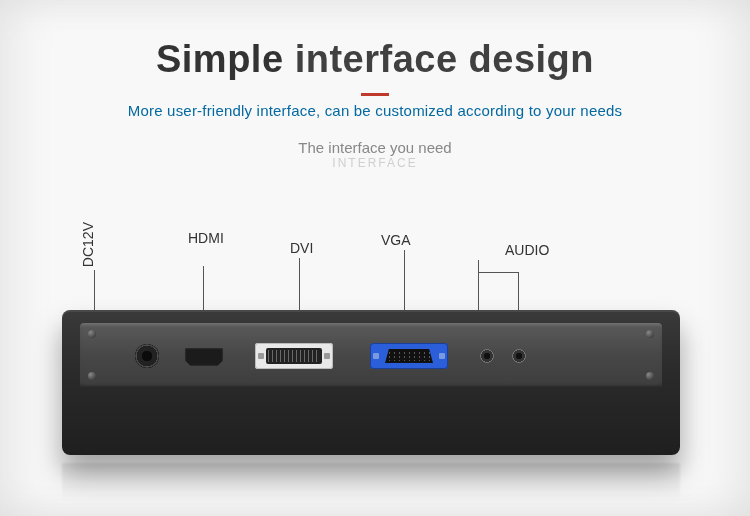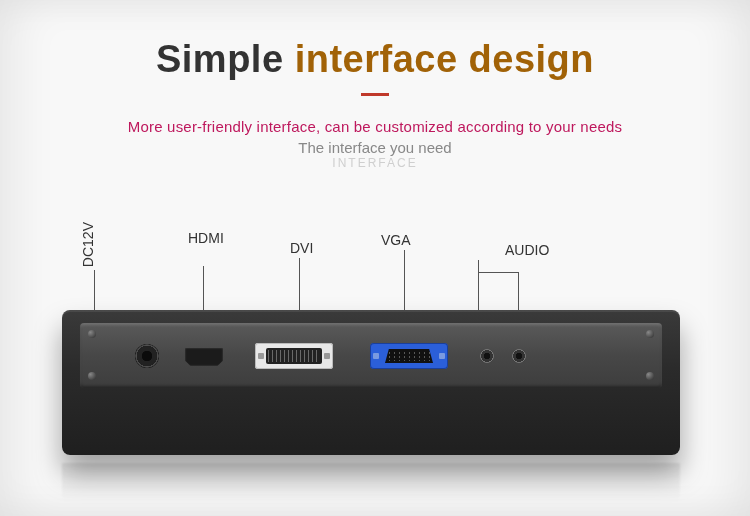--- a/index.html
+++ b/index.html
@@ -12,39 +12,39 @@
       overflow: hidden;
     }
     .headline {
       text-align: center;
       font-size: 38px;
       font-weight: 600;
       color: #333;
       padding-top: 38px;
       letter-spacing: 0.5px;
     }
-    .headline .light { color: #a16207; }
+    .headline .light { color: #404040; }
     .underline {
       width: 28px;
       height: 3px;
       background: #c0392b;
       margin: 12px auto 0;
     }
     .subhead {
       text-align: center;
-      color: #be185d;
+      color: #0369a1;
       font-size: 15px;
-      margin-top: 22px;
+      margin-top: 6px;
       letter-spacing: 0.2px;
     }
     .subhead2 {
       text-align: center;
       color: #888;
       font-size: 15px;
-      margin-top: 4px;
+      margin-top: 20px;
     }
     .watermark {
       text-align: center;
       color: #cfcfcf;
       font-size: 12px;
       letter-spacing: 2px;
       margin-top: 0;
     }
     .diagram {
       position: absolute;

